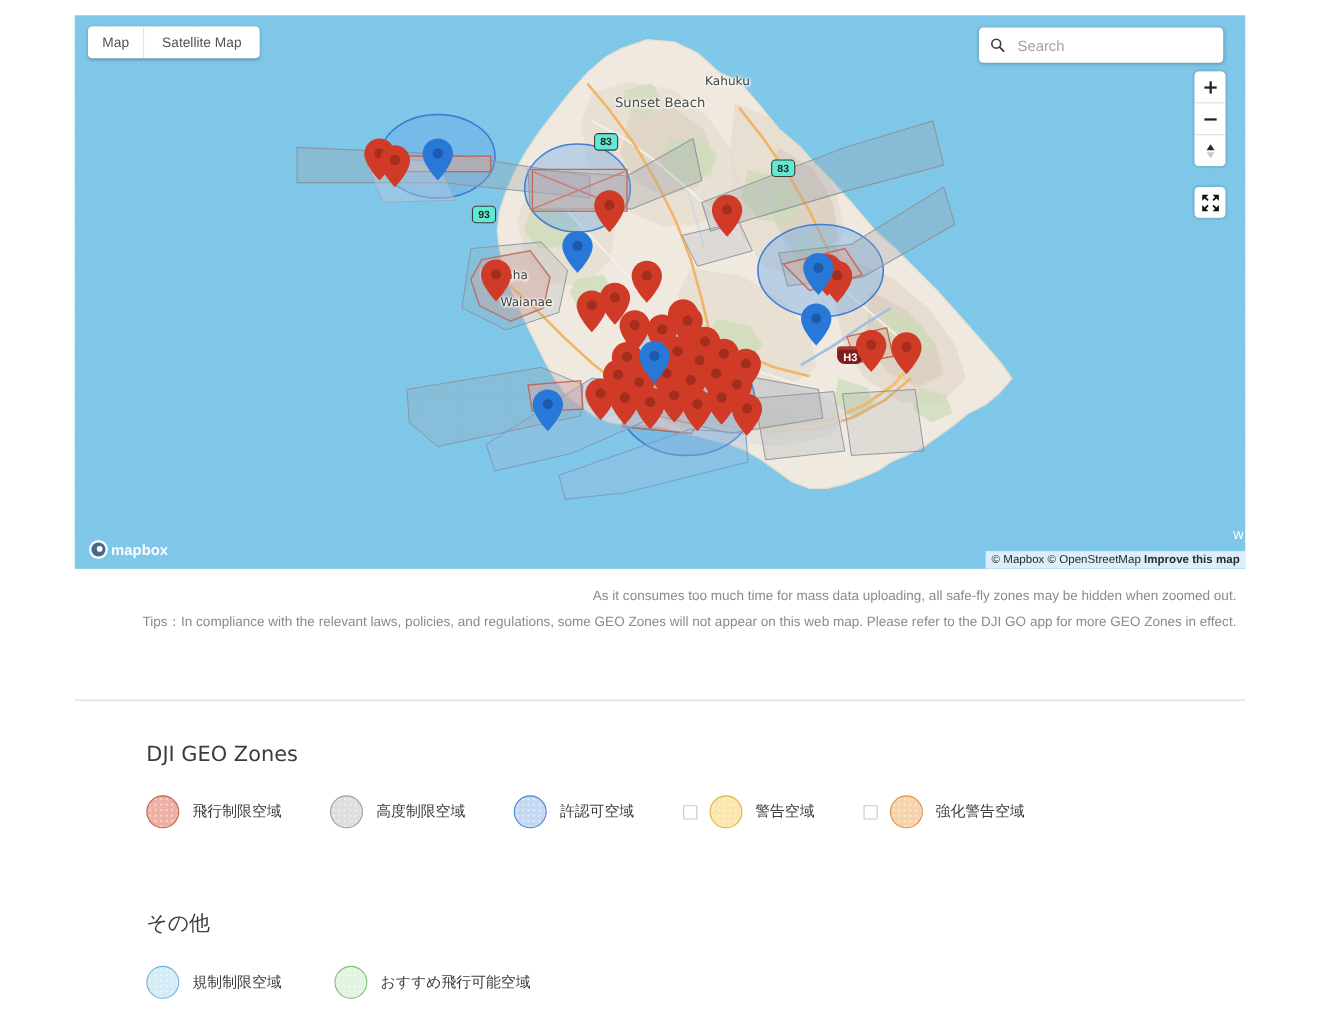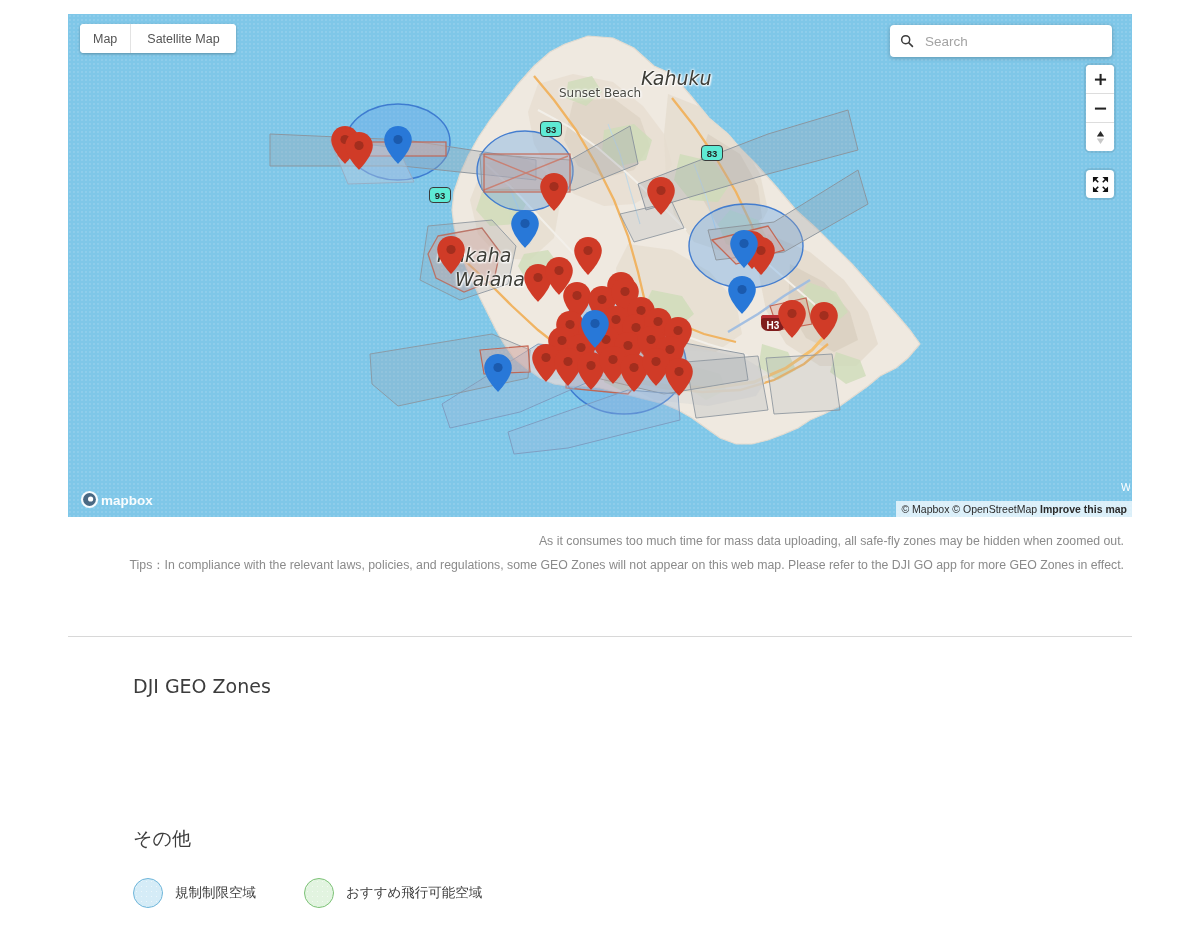--- a/index.html
+++ b/index.html
@@ -71,21 +71,21 @@
   .attrib-cut{
     position:absolute;right:2px;bottom:24px;font-size:10.5px;color:#ffffff;z-index:39;
     overflow:hidden;width:9px;
   }
   
   .mlabel{
     position:absolute;font-size:12px;color:#4a4a44;z-index:20;white-space:nowrap;
     text-shadow:0 0 3px #fff,0 0 3px #fff,0 0 2px #fff,1px 1px 2px #fff;
     font-family:"DejaVu Sans",sans-serif;
   }
-  .mlabel.big{font-size:19px;color:#3e3e38;font-style:italic;}
+  .mlabel.big{font-size:11px;color:#3e3e38;}
   .shield{
     position:absolute;z-index:21;width:22px;height:16px;border-radius:4px;background:#5eead4;
     border:1.4px solid #3b3b3b;display:flex;align-items:center;justify-content:center;
     font-size:9.5px;font-weight:700;color:#242424;box-sizing:border-box;
     font-family:"Liberation Sans",sans-serif;
   }
   .shield-i{
     position:absolute;z-index:21;width:24px;height:16px;display:flex;align-items:center;
     justify-content:center;font-size:10px;font-weight:700;color:#fff;
     background:#7f1d1d;border-radius:3px 3px 7px 7px;
@@ -396,20 +396,50 @@
 
 <div id="tips">
   <div>As it consumes too much time for mass data uploading, all safe-fly zones may be hidden when zoomed out.</div>
   <div>Tips：In compliance with the relevant laws, policies, and regulations, some GEO Zones will not appear on this web map. Please refer to the DJI GO app for more GEO Zones in effect.</div>
 </div>
 
 <div id="divider"></div>
 
 <div class="legend-sect" id="legend-geo">
   <div class="legend-title">DJI GEO Zones</div>
+  <div class="legend-row">
+
+    <div class="legend-item">
+      <div class="swatch" style="background:#eeb0a4;border:1.6px solid #c2624f;"></div>
+      <div class="legend-label">飛行制限空域</div>
+    </div>
+
+    <div class="legend-item">
+      <div class="swatch" style="background:#dedede;border:1.6px solid #a0a0a0;"></div>
+      <div class="legend-label">高度制限空域</div>
+    </div>
+
+    <div class="legend-item">
+      <div class="swatch" style="background:#c5d8f2;border:1.6px solid #4a84d4;"></div>
+      <div class="legend-label">許認可空域</div>
+    </div>
+
+    <div class="legend-item">
+      <div class="lcheck"></div>
+      <div class="swatch" style="background:#fae6ae;border:1.6px solid #e3b23c;"></div>
+      <div class="legend-label">警告空域</div>
+    </div>
+
+    <div class="legend-item">
+      <div class="lcheck"></div>
+      <div class="swatch" style="background:#f6d3ac;border:1.6px solid #e09241;"></div>
+      <div class="legend-label">強化警告空域</div>
+    </div>
+
+  </div>
 </div>
 
 <div class="legend-sect" id="legend-other">
   <div class="legend-title">その他</div>
   <div class="legend-row">
 
     <div class="legend-item">
       <div class="swatch" style="background:#d5ecf7;border:1.6px solid #6fb6da;"></div>
       <div class="legend-label">規制制限空域</div>
     </div>

